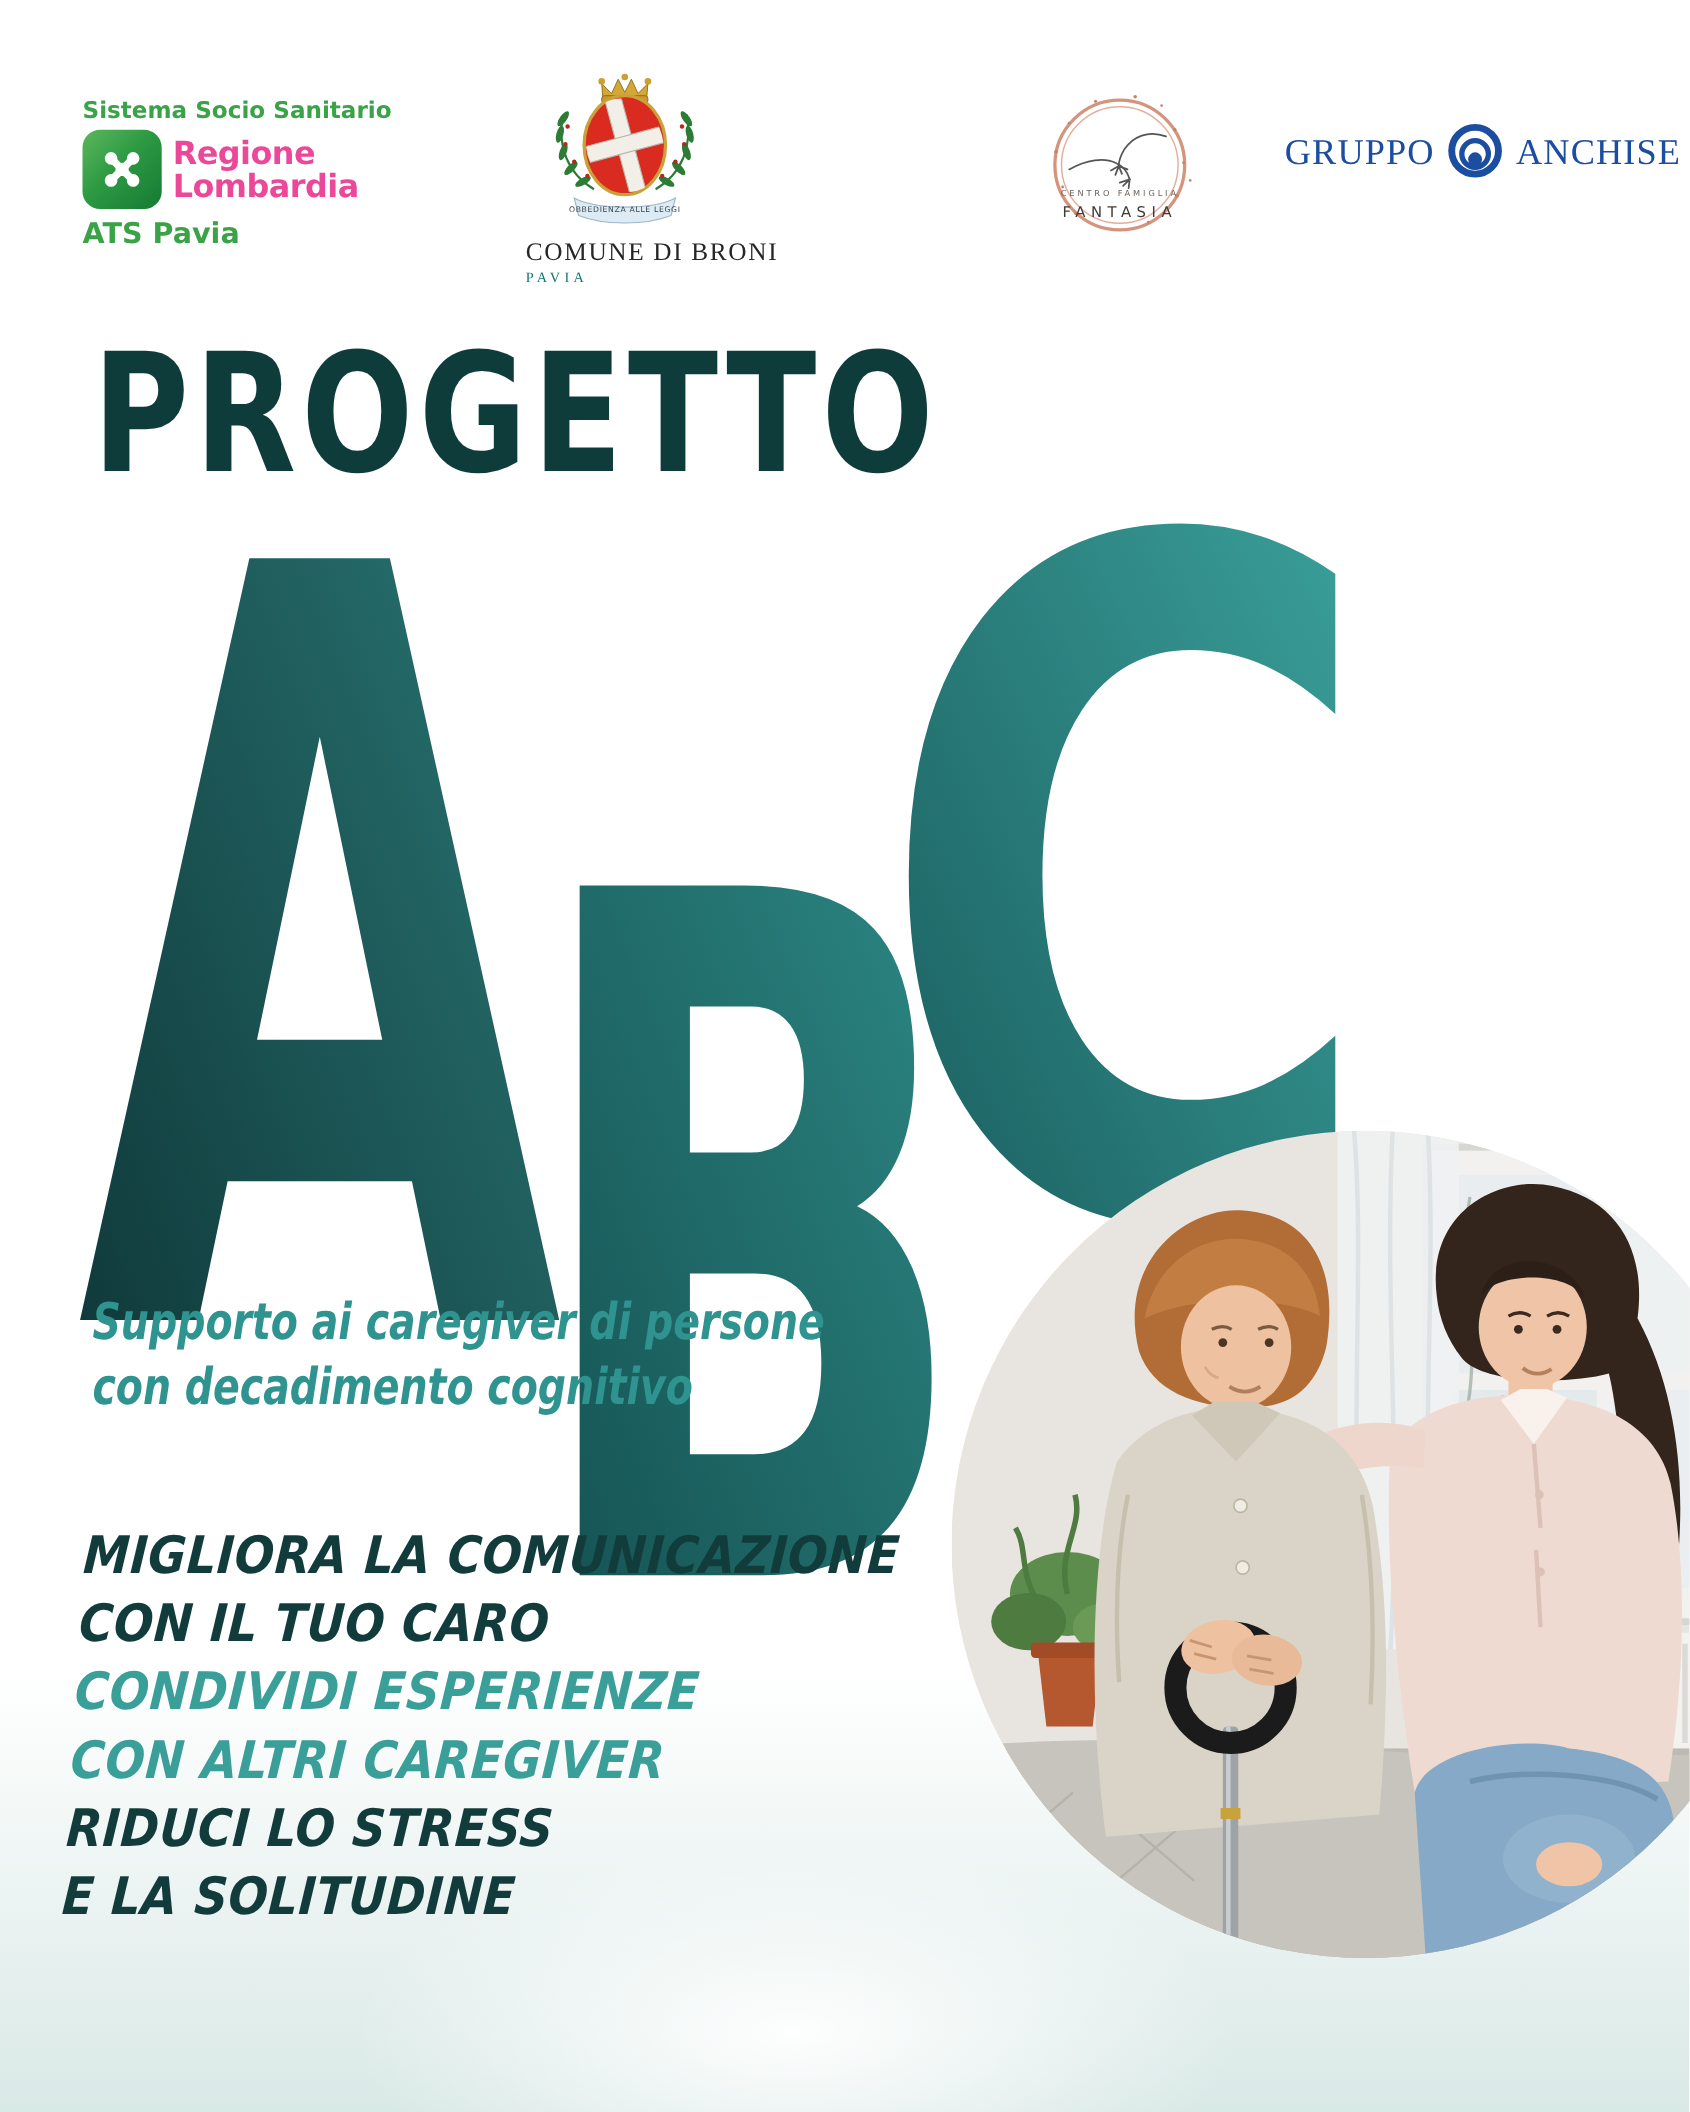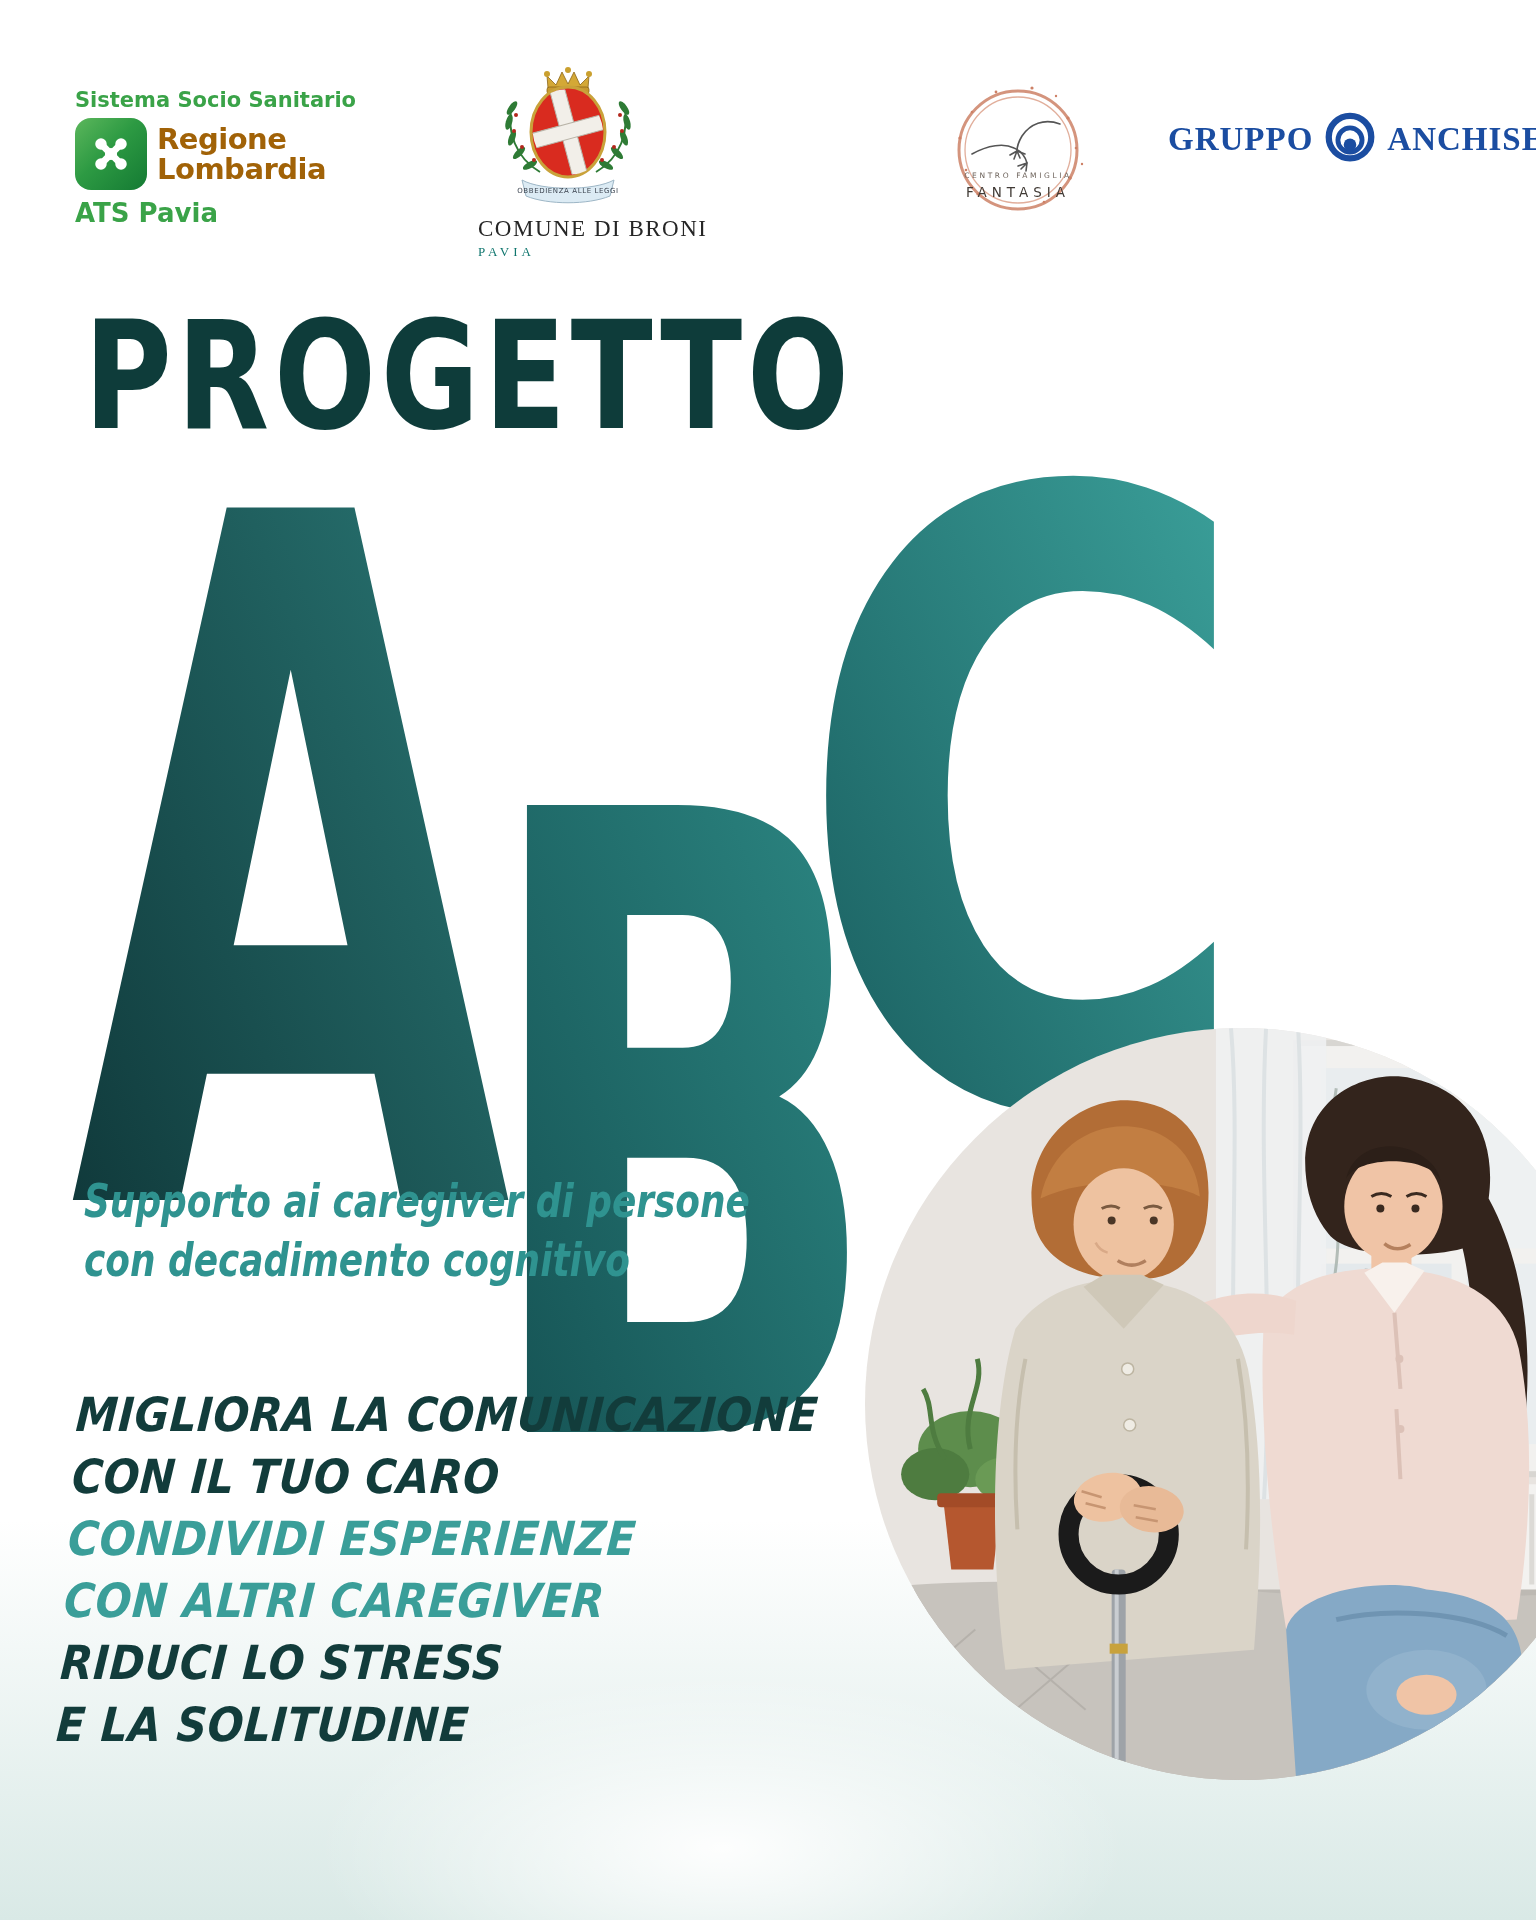--- a/index.html
+++ b/index.html
@@ -20,21 +20,21 @@
   .lomb-name{margin-left:10px;font-size:29px;line-height:1.04;color:#3e3e3d;font-weight:bold;letter-spacing:-0.5px;}
   .lomb-ats{margin-top:8px;font-size:26px;font-weight:bold;}
   
   .broni{left:478px;top:60px;width:180px;text-align:left;}
   .broni-name{font-family:"Liberation Serif", serif;font-size:23px;letter-spacing:1.5px;color:#262626;margin-top:2px;white-space:nowrap;}
   .broni-prov{font-family:"Liberation Serif", serif;font-size:13px;letter-spacing:4px;color:#0f766e;margin-top:2px;}
   
   .fanta{left:948px;top:78px;width:140px;height:140px;}
   
   .anchise{left:1168px;top:110px;display:flex;align-items:center;gap:8px;}
-  .anchise-word{font-family:"Liberation Serif", serif;font-weight:bold;font-size:33px;letter-spacing:1px;white-space:nowrap;}
+  .anchise-word{font-family:"Liberation Serif", serif;font-weight:normal;font-size:33px;letter-spacing:1px;white-space:nowrap;}
   
   .abc{position:absolute;left:0;top:0;z-index:1;}
   .abc text{font-family:"DejaVu Sans", sans-serif;font-weight:bold;}
   .abc .prog{fill:#0e3c3a;letter-spacing:6px;}
   
   .photo{position:absolute;left:865px;top:1028px;width:752px;height:752px;border-radius:50%;
     overflow:hidden;z-index:3;}
   
   .subtitle{position:absolute;left:84px;top:1172px;z-index:4;
     font-style:italic;font-weight:bold;font-size:46px;line-height:59px;
@@ -75,21 +75,21 @@
                   <rect x="-5" y="-22" width="10" height="22" rx="4"></rect>
                   <circle cx="0" cy="-21" r="8.5"></circle>
                 </g>
               <g transform="rotate(270)">
                   <rect x="-5" y="-22" width="10" height="22" rx="4"></rect>
                   <circle cx="0" cy="-21" r="8.5"></circle>
                 </g>
             </g>
           </svg>
         </span>
-        <div class="lomb-name" style="color: #a16207;">
+        <div class="lomb-name" style="color: #ec4899;">
           <div>Regione</div>
           <div>Lombardia</div>
         </div>
       </div>
       <div class="lomb-ats" style="color: rgb(58, 163, 72);">ATS Pavia</div>
     </div>
 
     <div class="logo broni">
       <svg width="180" height="150" viewBox="0 0 180 150">
 

